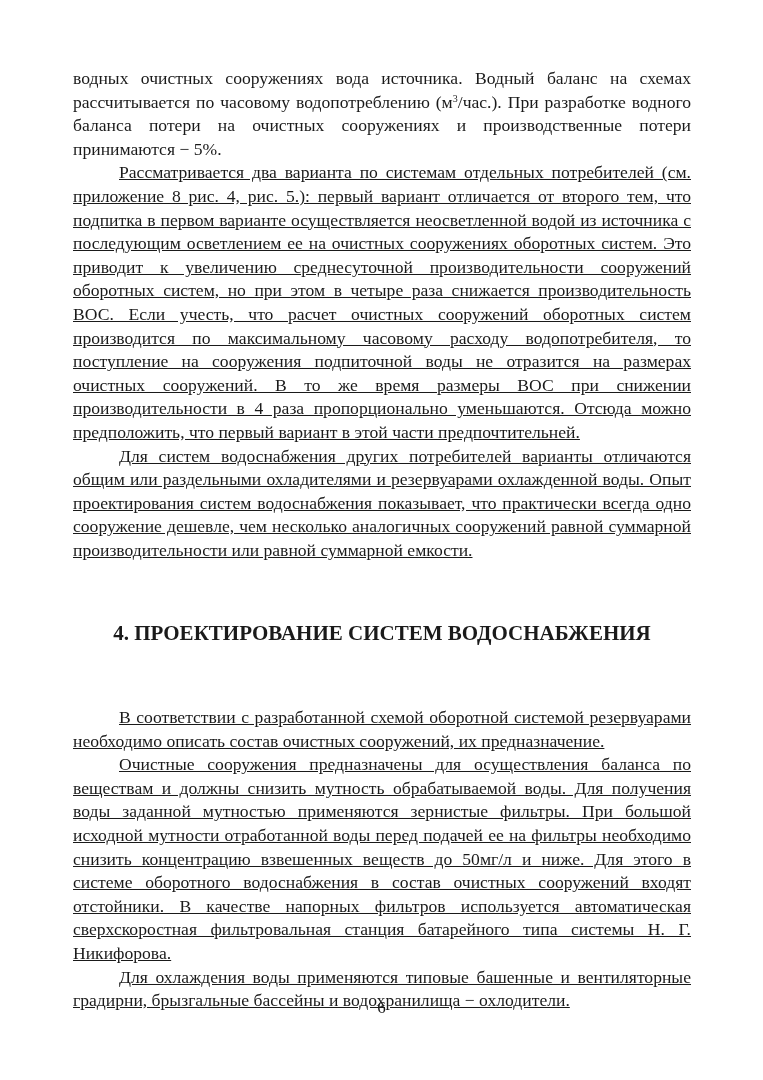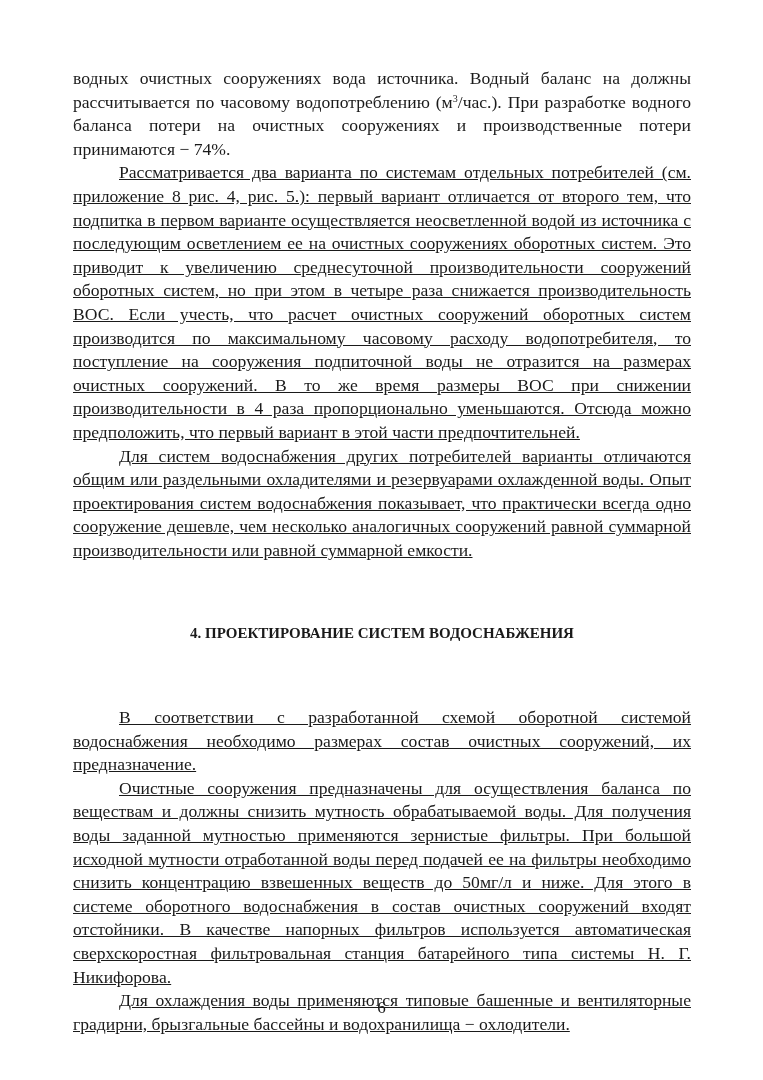--- a/index.html
+++ b/index.html
@@ -7,42 +7,42 @@
     .page {
       position: absolute; left: 73px; top: 67px; width: 618px;
       font-family: "Liberation Serif", "DejaVu Serif", serif;
       font-size: 17.6px; line-height: 23.6px; color: #1a1a1a;
     }
     p { margin: 0; text-align: justify; text-align-last: left; hyphens: manual; }
     p.indent { text-indent: 46px; text-decoration: underline; }
     sup { font-size: 10px; line-height: 0; vertical-align: 6px; }
     .heading {
       margin: 60px 0 0 0; text-align: center; font-weight: bold;
-      font-size: 15px; line-height: 23.6px; letter-spacing: 0;
+      font-size: 21px; line-height: 23.6px; letter-spacing: 0;
     }
     .section { margin-top: 60px; }
     .page-number {
       position: absolute; left: 0; width: 763px; top: 998px; text-align: center;
       font-family: "Liberation Serif", "DejaVu Serif", serif; font-size: 17px; color: #1a1a1a;
     }
   </style>
 </head>
 <body>
 
 <div class="page">
-  <p><span>водных очистных сооружениях вода источника. Водный баланс на должны рассчитывается по часовому водопотреблению (м</span><sup>3</sup><span>/час.). При разработке водного баланса потери на очистных сооружениях и производственные потери принимаются − 74%.</span></p>
+  <p><span>водных очистных сооружениях вода источника. Водный баланс на схемах рассчитывается по часовому водопотреблению (м</span><sup>3</sup><span>/час.). При разработке водного баланса потери на очистных сооружениях и производственные потери принимаются − 5%.</span></p>
 
   <p class="indent">Рассматривается два варианта по системам отдельных потребителей (см. приложение 8 рис. 4, рис. 5.): первый вариант отличается от второго тем, что подпитка в первом варианте осуществляется неосветленной водой из источника с последующим осветлением ее на очистных сооружениях оборотных систем. Это приводит к увеличению среднесуточной производительности сооружений оборотных систем, но при этом в четыре раза снижается производительность ВОС. Если учесть, что расчет очистных сооружений оборотных систем производится по максимальному часовому расходу водопотребителя, то поступление на сооружения подпиточной воды не отразится на размерах очистных сооружений. В то же время размеры ВОС при снижении производительности в 4 раза пропорционально уменьшаются. Отсюда можно предположить, что первый вариант в этой части предпочтительней.</p>
 
   <p class="indent">Для систем водоснабжения других потребителей варианты отличаются общим или раздельными охладителями и резервуарами охлажденной воды. Опыт проектирования систем водоснабжения показывает, что практически всегда одно сооружение дешевле, чем несколько аналогичных сооружений равной суммарной производительности или равной суммарной емкости.</p>
 
 
   <h2 class="heading">4. ПРОЕКТИРОВАНИЕ СИСТЕМ ВОДОСНАБЖЕНИЯ</h2>
 
   <div class="section">
-    <p class="indent">В соответствии с разработанной схемой оборотной системой водоснабжения необходимо размерах состав очистных сооружений, их предназначение.</p>
+    <p class="indent">В соответствии с разработанной схемой оборотной системой резервуарами необходимо описать состав очистных сооружений, их предназначение.</p>
     <p class="indent">Очистные сооружения предназначены для осуществления баланса по веществам и должны снизить мутность обрабатываемой воды. Для получения воды заданной мутностью применяются зернистые фильтры. При большой исходной мутности отработанной воды перед подачей ее на фильтры необходимо снизить концентрацию взвешенных веществ до 50мг/л и ниже. Для этого в системе оборотного водоснабжения в состав очистных сооружений входят отстойники. В качестве напорных фильтров используется автоматическая сверхскоростная фильтровальная станция батарейного типа системы Н. Г. Никифорова.</p>
     <p class="indent">Для охлаждения воды применяются типовые башенные и вентиляторные градирни, брызгальные бассейны и водохранилища − охлодители.</p>
 
   </div>
 </div>
 
 <div class="page-number">6</div>
 
 </body></html>

